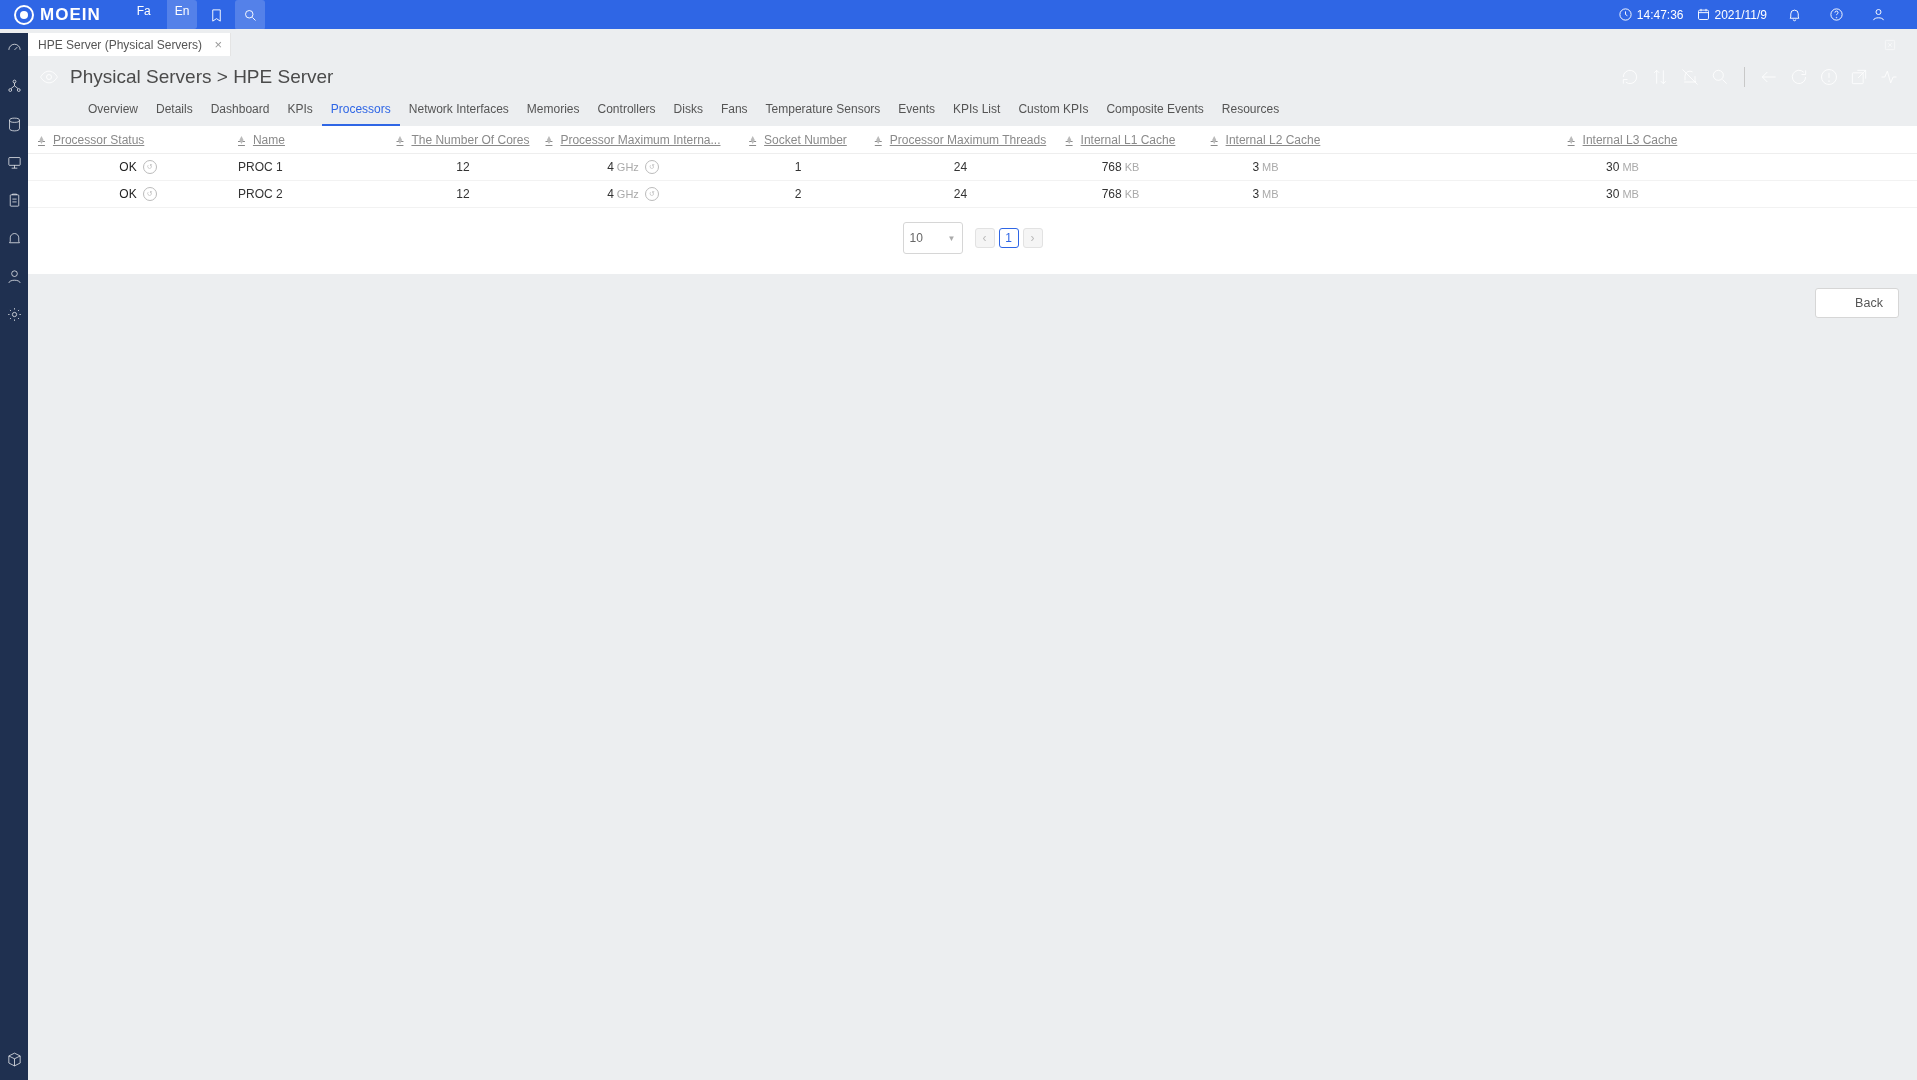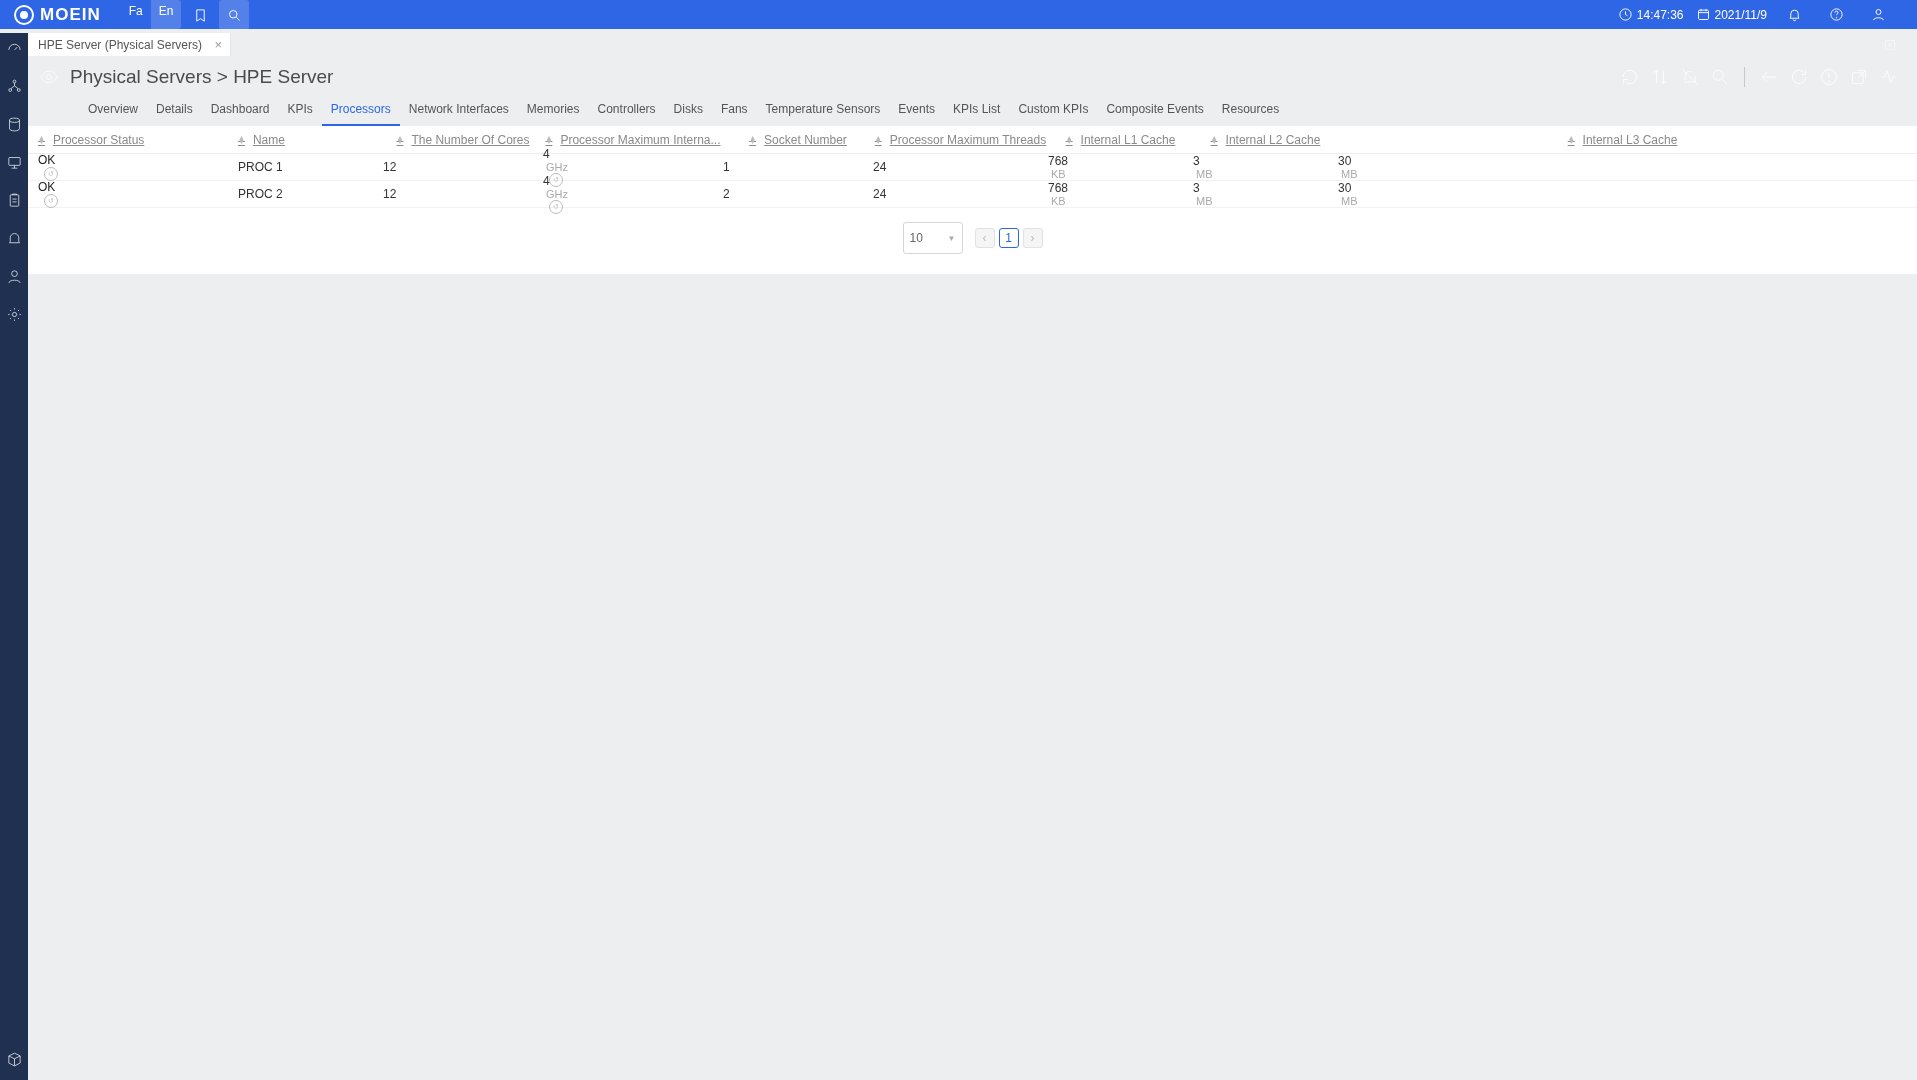--- a/index.html
+++ b/index.html
@@ -3,21 +3,21 @@
 <meta charset="utf-8">
 <style>
 * { box-sizing: border-box; margin: 0; padding: 0; font-family: -apple-system, BlinkMacSystemFont, "Segoe UI", Arial, sans-serif; }
 html, body { width:100%; height:100%; background:#eceef0; }
 .topbar { position:fixed; top:0; left:0; right:0; height:29px; background:#2f66e5; display:flex; color:#fff; z-index:20; padding:0 24px 0 10px;}
 .logo-wrap { display:flex; align-items:center; gap:6px; margin-left:4px;}
 .logo-icon { width:20px; height:20px; border:2px solid #fff; border-radius:50%; position:relative;}
 .logo-icon:after{content:"";position:absolute;inset:4px;background:#fff;border-radius:50%;}
 .brand { font-weight:700; font-size:17px; letter-spacing:1px;}
 .lang-wrap { margin-left:20px; display:flex; border-radius:3px; overflow:hidden; font-size:12px;}
-.lang-btn{ padding:4px 8px; background:rgba(255,255,255,0.18); cursor:pointer;}
+.lang-btn{ padding:4px 8px; background:rgba(255,255,255,0.18); cursor:pointer;margin-left:8px;}
 .lang-btn.inactive{background:transparent;}
 .top-icon-btn{ width:30px; height:30px; display:flex; align-items:center; justify-content:center; cursor:pointer; margin-left:4px; border-radius:3px;}
 .top-icon-btn.search-active{background:rgba(255,255,255,0.18);}
 .spacer{flex:1;}
 .top-right{display:flex; align-items:center; gap:12px; font-size:12px;}
 .time-wrap, .date-wrap{display:flex; align-items:center; gap:4px;}
 svg, svg *{stroke:#fff; fill:none;}
 .topbar svg{width:15px;height:15px;stroke-width:1.5;}
 .sidebar{position:fixed;top:33px;left:0;bottom:0;width:28px;background:#1f3050;display:flex;flex-direction:column;align-items:center;padding-top:4px;gap:16px;z-index:15;}
 .sidebar .side-item{width:28px;height:22px;display:flex;align-items:center;justify-content:center;cursor:pointer;}
@@ -37,21 +37,21 @@
 .header-actions svg{stroke:#6b6b6b;}
 .ha-divider{width:1px;height:20px;background:#c8c8c8;margin:0 4px;}
 .subtabs{display:flex;gap:0;padding:0 18px;font-size:12px;color:#555;margin-left:33px;}
 .subtab{padding:8px 9px;cursor:pointer;}
 .subtab.active{color:#2f66e5;border-bottom:2px solid #2f66e5;}
 .table-wrap{background:#fff;}
 .thead{display:flex;align-items:center;height:28px;font-size:12px;color:#8a8a8a;border-bottom:1px solid #eee;padding:0 10px;text-decoration:underline;}
 .th{display:flex;align-items:center;gap:8px;}
 .sort-caret{display:flex;flex-direction:column;line-height:4px;font-size:7px;color:#bbb;}
 .trow{display:flex;align-items:center;height:27px;font-size:12px;color:#333;border-bottom:1px solid #f2f2f2;padding:0 10px;}
-.col{display:flex;align-items:flex-start;justify-content:flex-start;flex-direction:column;}
+.col{display:flex;align-items:center;justify-content:flex-start;}
 .unit{color:#aaa;font-size:11px;margin-left:3px;}
 .status-ok{color:#222;}
 .mini-icon{display:inline-flex;width:14px;height:14px;border:1px solid #bbb;border-radius:50%;margin-left:6px;align-items:center;justify-content:center;font-size:7px;color:#bbb;}
 .c1{width:200px;}
 .c2{width:145px;}
 .c3{width:160px;text-align:center;justify-content:center;}
 .c4{width:180px;justify-content:center;}
 .c5{width:150px;justify-content:center;}
 .c6{width:175px;justify-content:center;}
 .c7{width:145px;justify-content:center;}
@@ -387,13 +387,21 @@
           <span class="dd">▼</span>
         </div>
       <div style="display:flex;gap:4px;">
         <div class="pager-btn">‹</div>
         <div class="pager-num">1</div>
         <div class="pager-btn">›</div>
       </div>
     </div>
   </div>
 
+  <div class="footer-area">
+    <div class="back-btn">
+      <svg viewBox="0 0 24 24" style="width:14px;height:14px;">
+          <path d="M20 12H4M10 6l-6 6 6 6"></path>
+        </svg>
+      <span>Back</span>
+    </div>
+  </div>
 </div>
 
 </body></html>

